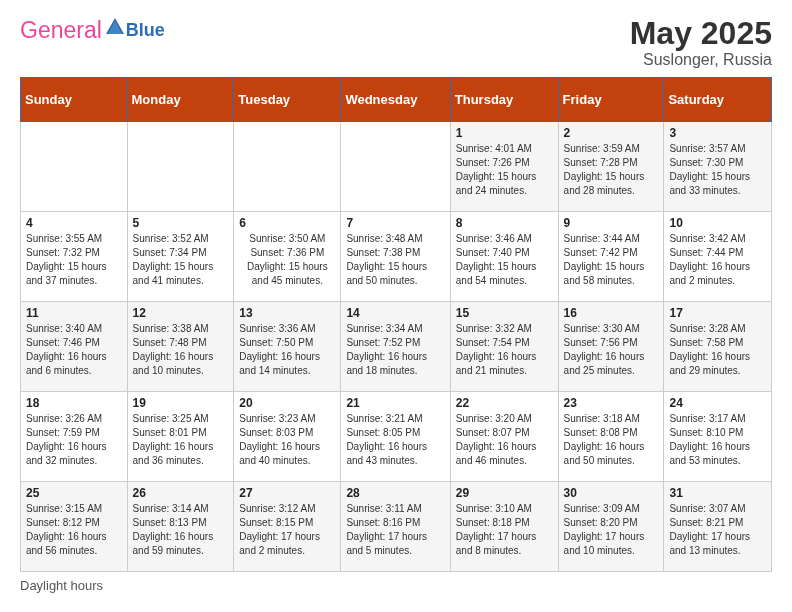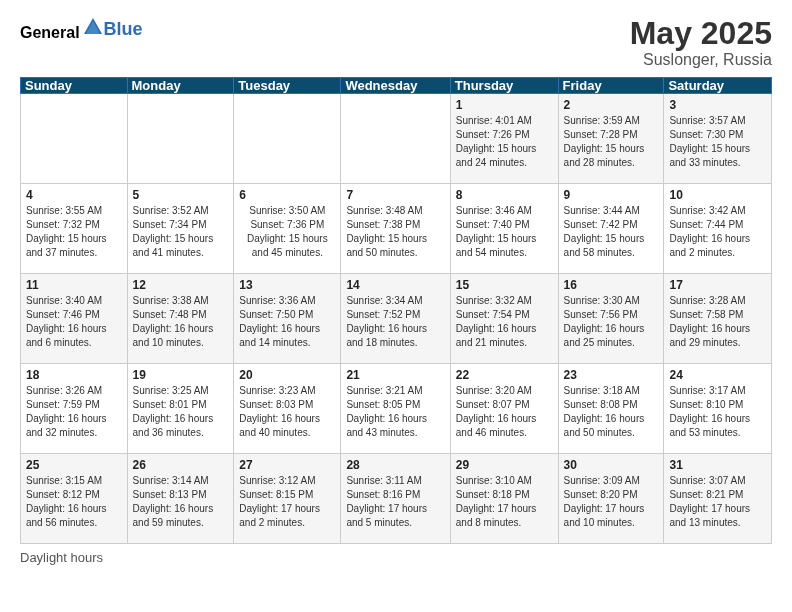--- a/index.html
+++ b/index.html
@@ -20,23 +20,23 @@
       display: flex;
       justify-content: space-between;
       align-items: flex-start;
       margin-bottom: 8px;
     }
     .logo {
       display: flex;
       align-items: center;
     }
     .logo-text-general {
-      font-size: 16px;
-      font-weight: bold;
-      color: #000000;
+      font-size: 23px;
+      font-weight: normal;
+      color: #ec4899;
     }
     .logo-text-blue {
       font-size: 18px;
       font-weight: bold;
       color: #2e6db4;
     }
     .logo-icon {
       width: 22px;
       height: 22px;
       margin-left: 2px;
@@ -53,23 +53,23 @@
     .subtitle {
       font-size: 16px;
       color: #555;
     }
     .calendar-table {
       width: 100%;
       border-collapse: collapse;
       font-size: 10.5px;
     }
     .calendar-table thead th {
-      background: #0c4a6e;
+      background: #c2410c;
       color: #fff;
-      padding: 0 4px;
+      padding: 14px 4px;
       text-align: left;
       font-size: 13px;
       font-weight: bold;
       border: 1px solid #2e6db4;
     }
     .calendar-table tbody td {
       border: 1px solid #ccc;
       vertical-align: top;
       padding: 4px 5px;
       min-height: 80px;

